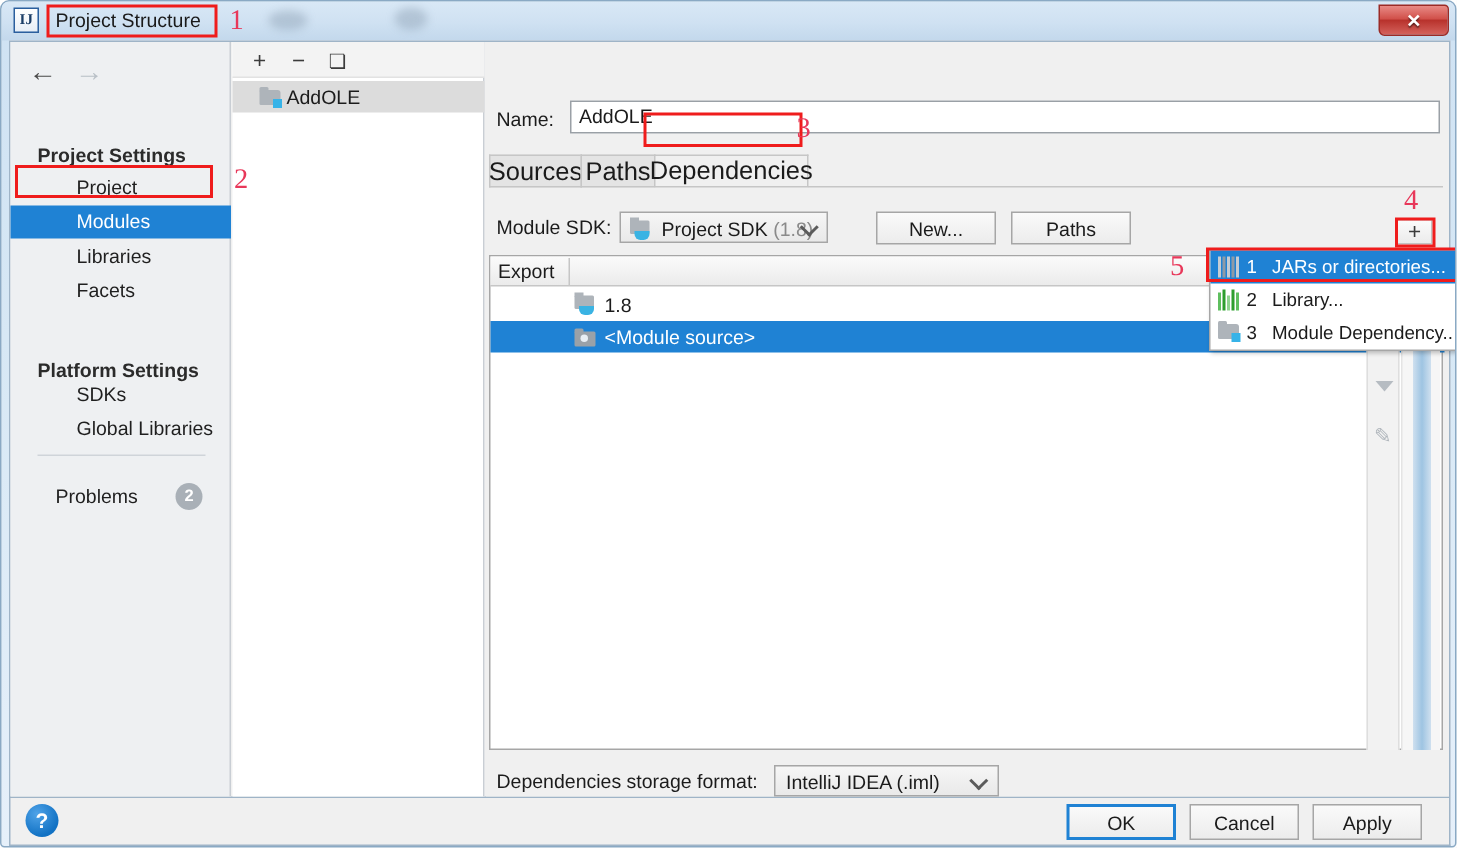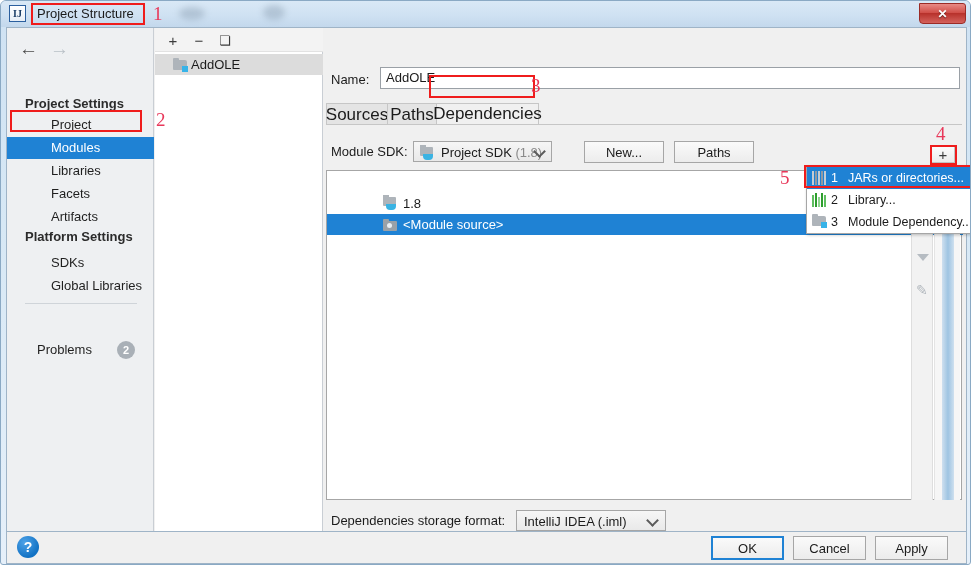--- a/index.html
+++ b/index.html
@@ -69,21 +69,21 @@
     position: absolute; left: 18px; font-size: 13px; font-weight: bold; color: #2b2b2b;
     white-space: nowrap;
   }
   .nav-item {
     position: absolute; left: 0; width: 147px; height: 22px;
     font-size: 13px; color: #1f1f1f; padding-left: 44px; line-height: 22px;
     white-space: nowrap;
   }
   .nav-item.selected { background: #1f82d4; color: #ffffff; }
   #sidebar-divider { position: absolute; left: 18px; top: 275px; width: 112px; height: 1px; background: #cfd4d9; }
-  #problems-row { position: absolute; left: 0; top: 310px; width: 147px; height: 24px; }
+  #problems-row { position: absolute; left: 0; top: 291px; width: 147px; height: 24px; }
   #problems-label { position: absolute; left: 30px; top: 0; font-size: 13px; color: #1f1f1f; line-height: 24px; }
   #problems-badge {
     position: absolute; left: 110px; top: 3px; width: 18px; height: 18px; border-radius: 50%;
     background: #a9b0b7; color: #fff; font-size: 11px; font-weight: bold;
     display: flex; align-items: center; justify-content: center;
   }
 
   
   #modules-panel {
     position: absolute; left: 148px; top: 0; width: 168px; height: 100%;
@@ -303,23 +303,22 @@
       <div id="nav-arrows">
         <span>←</span><span class="fwd">→</span>
       </div>
 
       <div class="nav-group-title" style="top:68px;">Project Settings</div>
 
       <div class="nav-item" style="top:86px;"><span>Project</span></div>
       <div class="nav-item selected" style="top:109px;"><span>Modules</span></div>
       <div class="nav-item" style="top:155px;"><span>Facets</span></div>
       <div class="nav-item" style="top:132px;"><span>Libraries</span></div>
-      <div class="nav-item" style="top:178px;"><span>Artifacts</span></div>
-
-      <div class="nav-group-title" style="top:201px;">Platform Settings</div>
+
+      <div class="nav-group-title" style="top:211px;">Platform Settings</div>
 
       <div class="nav-item" style="top:224px;"><span>SDKs</span></div>
       <div class="nav-item" style="top:247px;"><span>Global Libraries</span></div>
 
       <div id="sidebar-divider"></div>
 
       <div id="problems-row">
         <div id="problems-label">Problems</div>
         <div id="problems-badge">2</div>
       </div>
@@ -361,20 +360,26 @@
             <span class="cup"></span>
           </span>
         <span class="sdk-txt"><span>Project SDK</span>
           <span class="sdk-ver">(1.8)</span></span>
         <span class="caret"></span>
       </div>
       <div class="btn" id="btn-new">New...</div>
       <div class="btn" id="btn-edit">Paths</div>
 
       <div id="dep-table">
+        <div id="dep-header">
+          <div class="hcell" id="hdr-export">Export</div>
+          <div id="hdr-sep1"></div>
+          <div id="hdr-sep2"></div>
+          <div class="hcell" id="hdr-scope">Scope</div>
+        </div>
 
         <div class="dep-row" style="top:22px;">
           <span class="dep-icon">
               <span class="sdkicon" style="left:0;top:-2px">
                 <span class="f"></span>
                 <span class="cup"></span>
               </span>
             </span>
           <span>1.8</span>
         </div>

